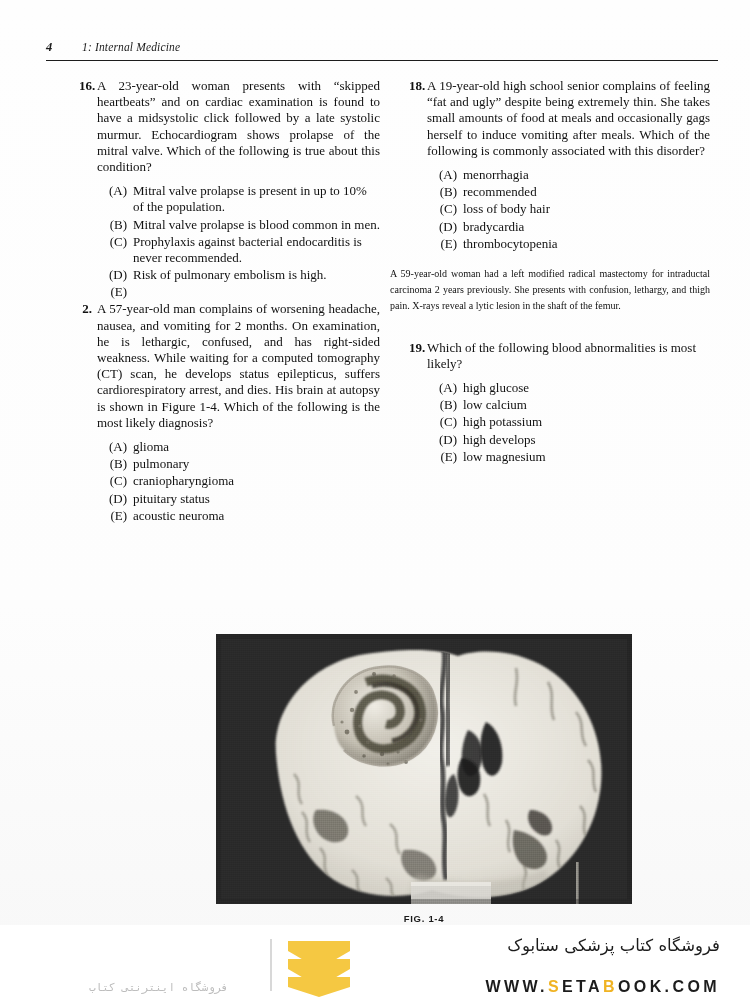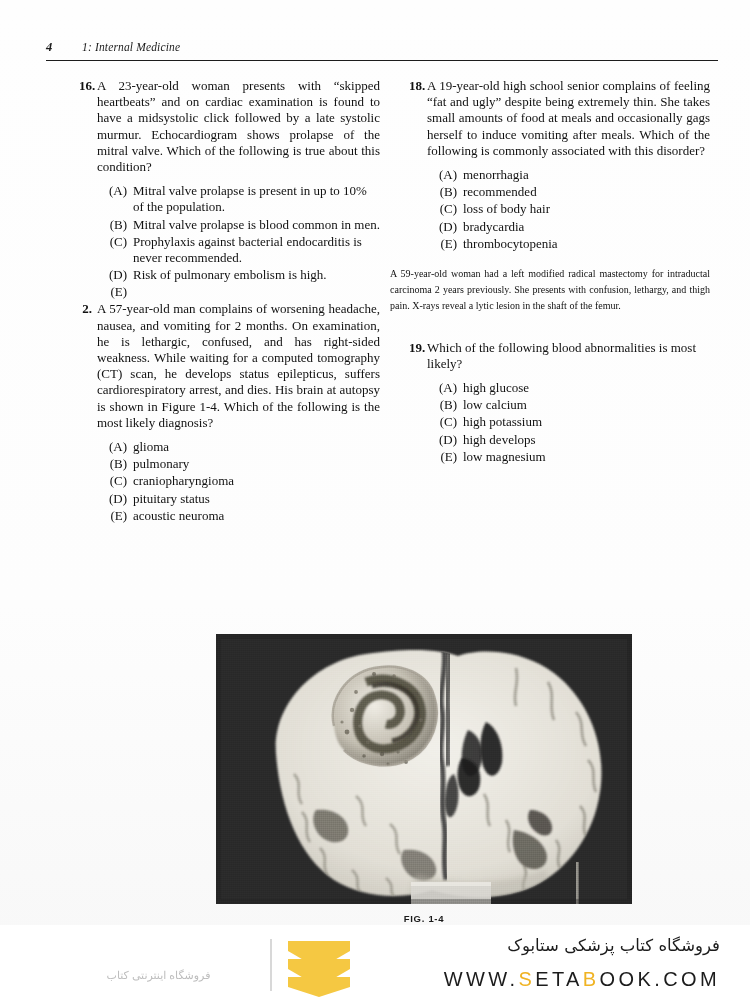--- a/index.html
+++ b/index.html
@@ -204,25 +204,25 @@
     font-size: 36px;
     font-weight: bold;
     line-height: 46px;
     color: #c9c9c9;
     white-space: nowrap;
   }
   #logo-wordmark .accent { color: #f2c230; }
   #logo-tagline {
     position: absolute;
     left: 4px;
-    top: 36px;
+    top: 48px;
     width: 205px;
     direction: rtl;
     text-align: center;
-    font-family: Liberation Sans, sans-serif;
+    font-family: Liberation Mono, monospace;
     font-size: 11px;
     color: #bdbdbd;
     white-space: nowrap;
   }
   #logo-divider {
     position: absolute;
     left: 218px;
     top: 6px;
     width: 2px;
     height: 52px;
@@ -247,26 +247,26 @@
   #brand-persian {
     direction: rtl;
     font-family: "DejaVu Sans", sans-serif;
     font-size: 16.5px;
     color: #1c1c1c;
     line-height: 26px;
     white-space: nowrap;
   }
   #brand-url {
     font-family: "Liberation Sans", "DejaVu Sans", sans-serif;
-    font-size: 20px;
-    font-weight: normal;
+    font-size: 16px;
+    font-weight: bold;
     letter-spacing: 3.4px;
     color: #1c1c1c;
     line-height: 32px;
-    margin-top: 4px;
+    margin-top: 12px;
     white-space: nowrap;
   }
   #brand-url .hl { color: #f0b323; }
 </style>
 </head>
 <body>
 
 <div id="page-sheet">
 
   <div id="running-head">

